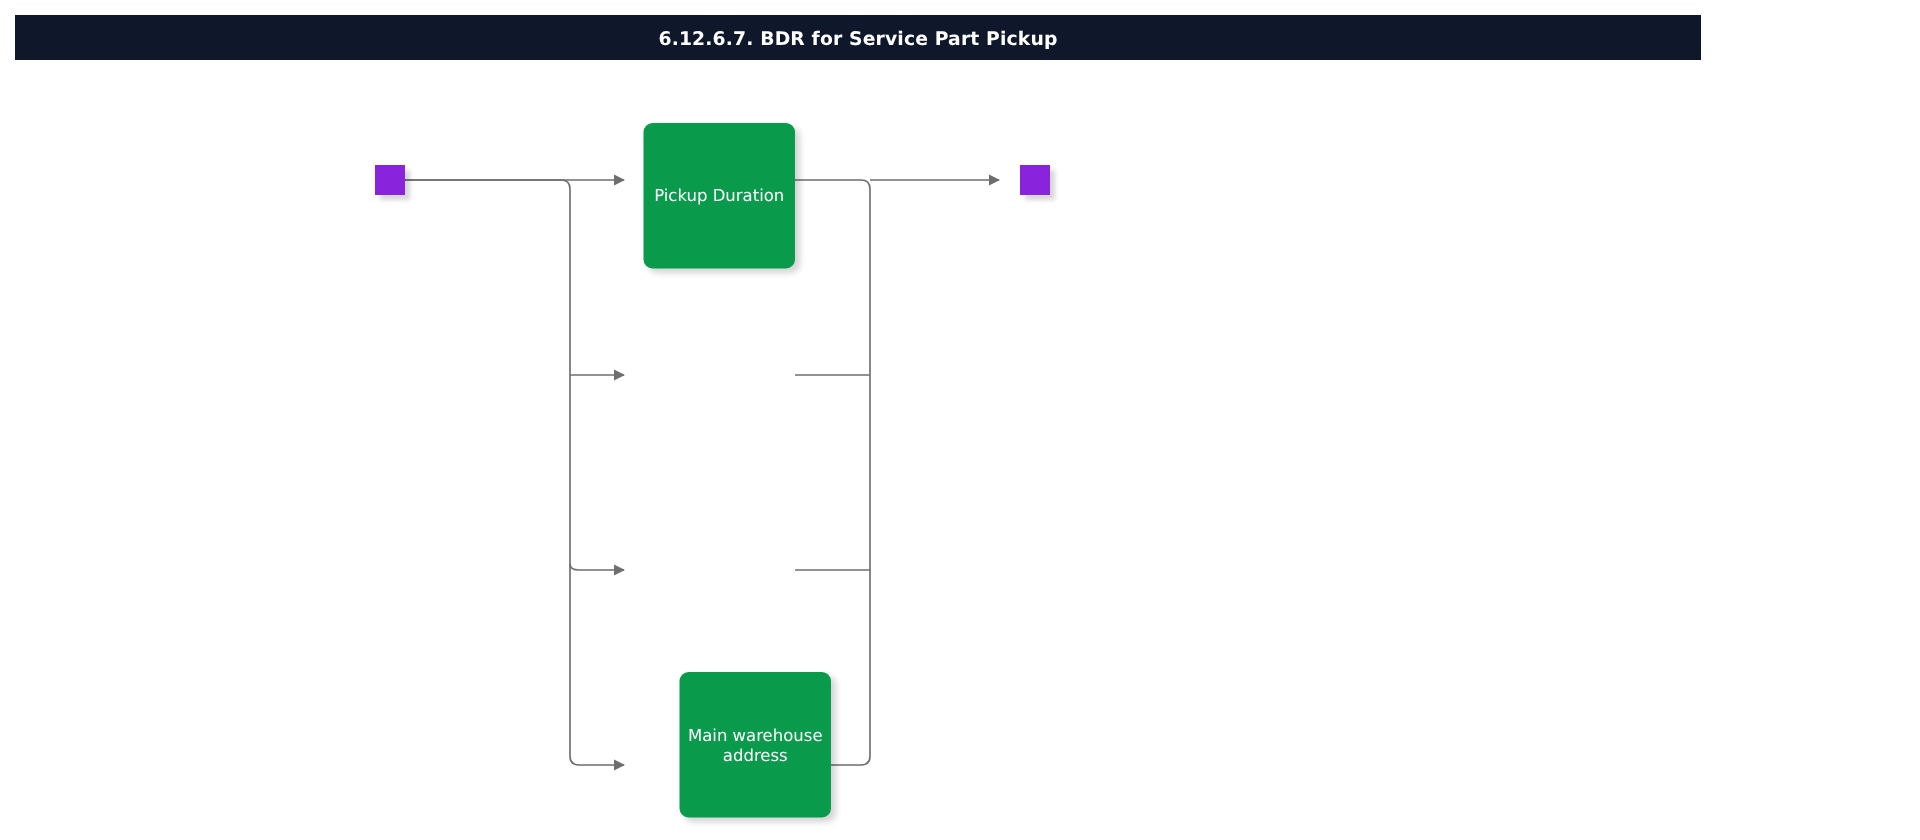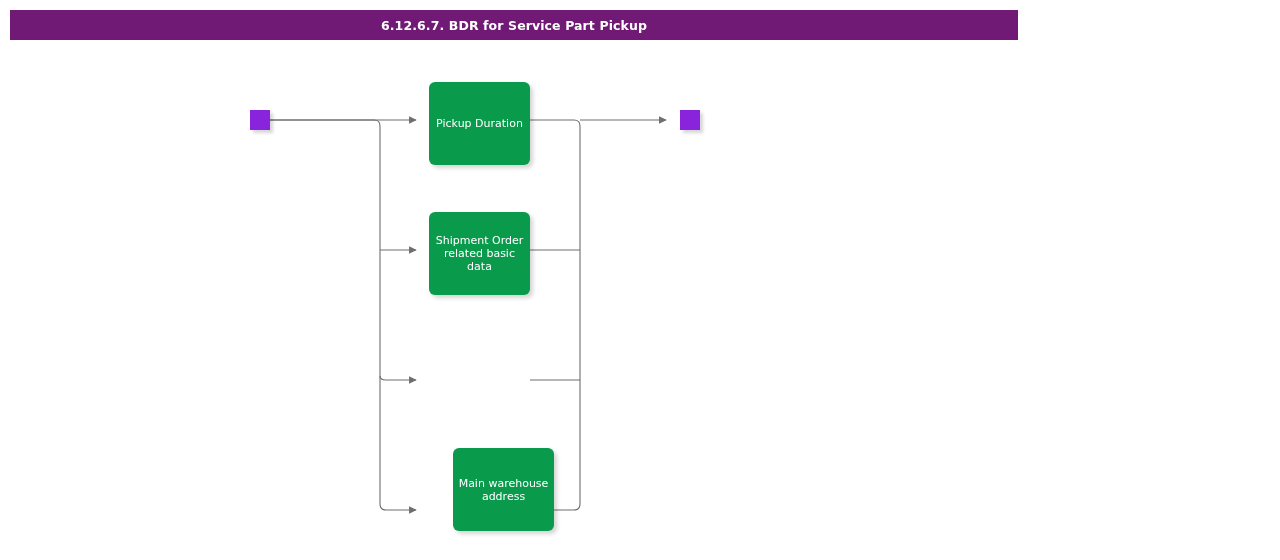--- a/index.html
+++ b/index.html
@@ -13,23 +13,23 @@
     position: relative;
     overflow: hidden;
     font-family: "DejaVu Sans", "Liberation Sans", sans-serif;
   }
 
   
   #title-bar {
     position: absolute;
     left: 10px;
     top: 10px;
-    width: 1008px;
+    width: 1124px;
     height: 30px;
-    background: #701a75;
+    background: #0f172a;
     display: flex;
     align-items: center;
     justify-content: center;
   }
   #title-bar .title-text {
     color: #ffffff;
     font-size: 12.5px;
     font-weight: bold;
     letter-spacing: 0.1px;
     font-family: "DejaVu Sans", "Liberation Sans", sans-serif;
@@ -57,21 +57,21 @@
     width: 20px;
     height: 20px;
     background: #8A24DC;
     box-shadow: 3px 3px 3px rgba(0,0,0,0.16);
   }
 
   
   .node {
     position: absolute;
     width: 101px;
-    height: 83px;
+    height: 97px;
     background: #0A9A4C;
     border-radius: 6px;
     box-shadow: 3px 3px 4px rgba(0,0,0,0.17);
     display: flex;
     align-items: center;
     justify-content: center;
     box-sizing: border-box;
     padding: 2px 3px;
   }
   .node .node-label {
@@ -118,25 +118,20 @@
     </g>
   </svg>
 
   <div class="terminal" style="left:250px; top:70px;"></div>
   <div class="terminal" style="left:680px; top:70px;"></div>
 
   <div class="node" style="left:429px; top:42px;">
     <span class="node-label">Pickup Duration</span>
   </div>
 
-  <div class="node" style="left:429px; top:172px;">
-    <span class="node-label">Shipment Order
-related basic
-data</span>
-  </div>
 
 
   <div class="node" style="left:429px; top:408px;margin-left:24px;">
     <span class="node-label">Main warehouse
 address</span>
   </div>
 
 </div>
 
 </body></html>

